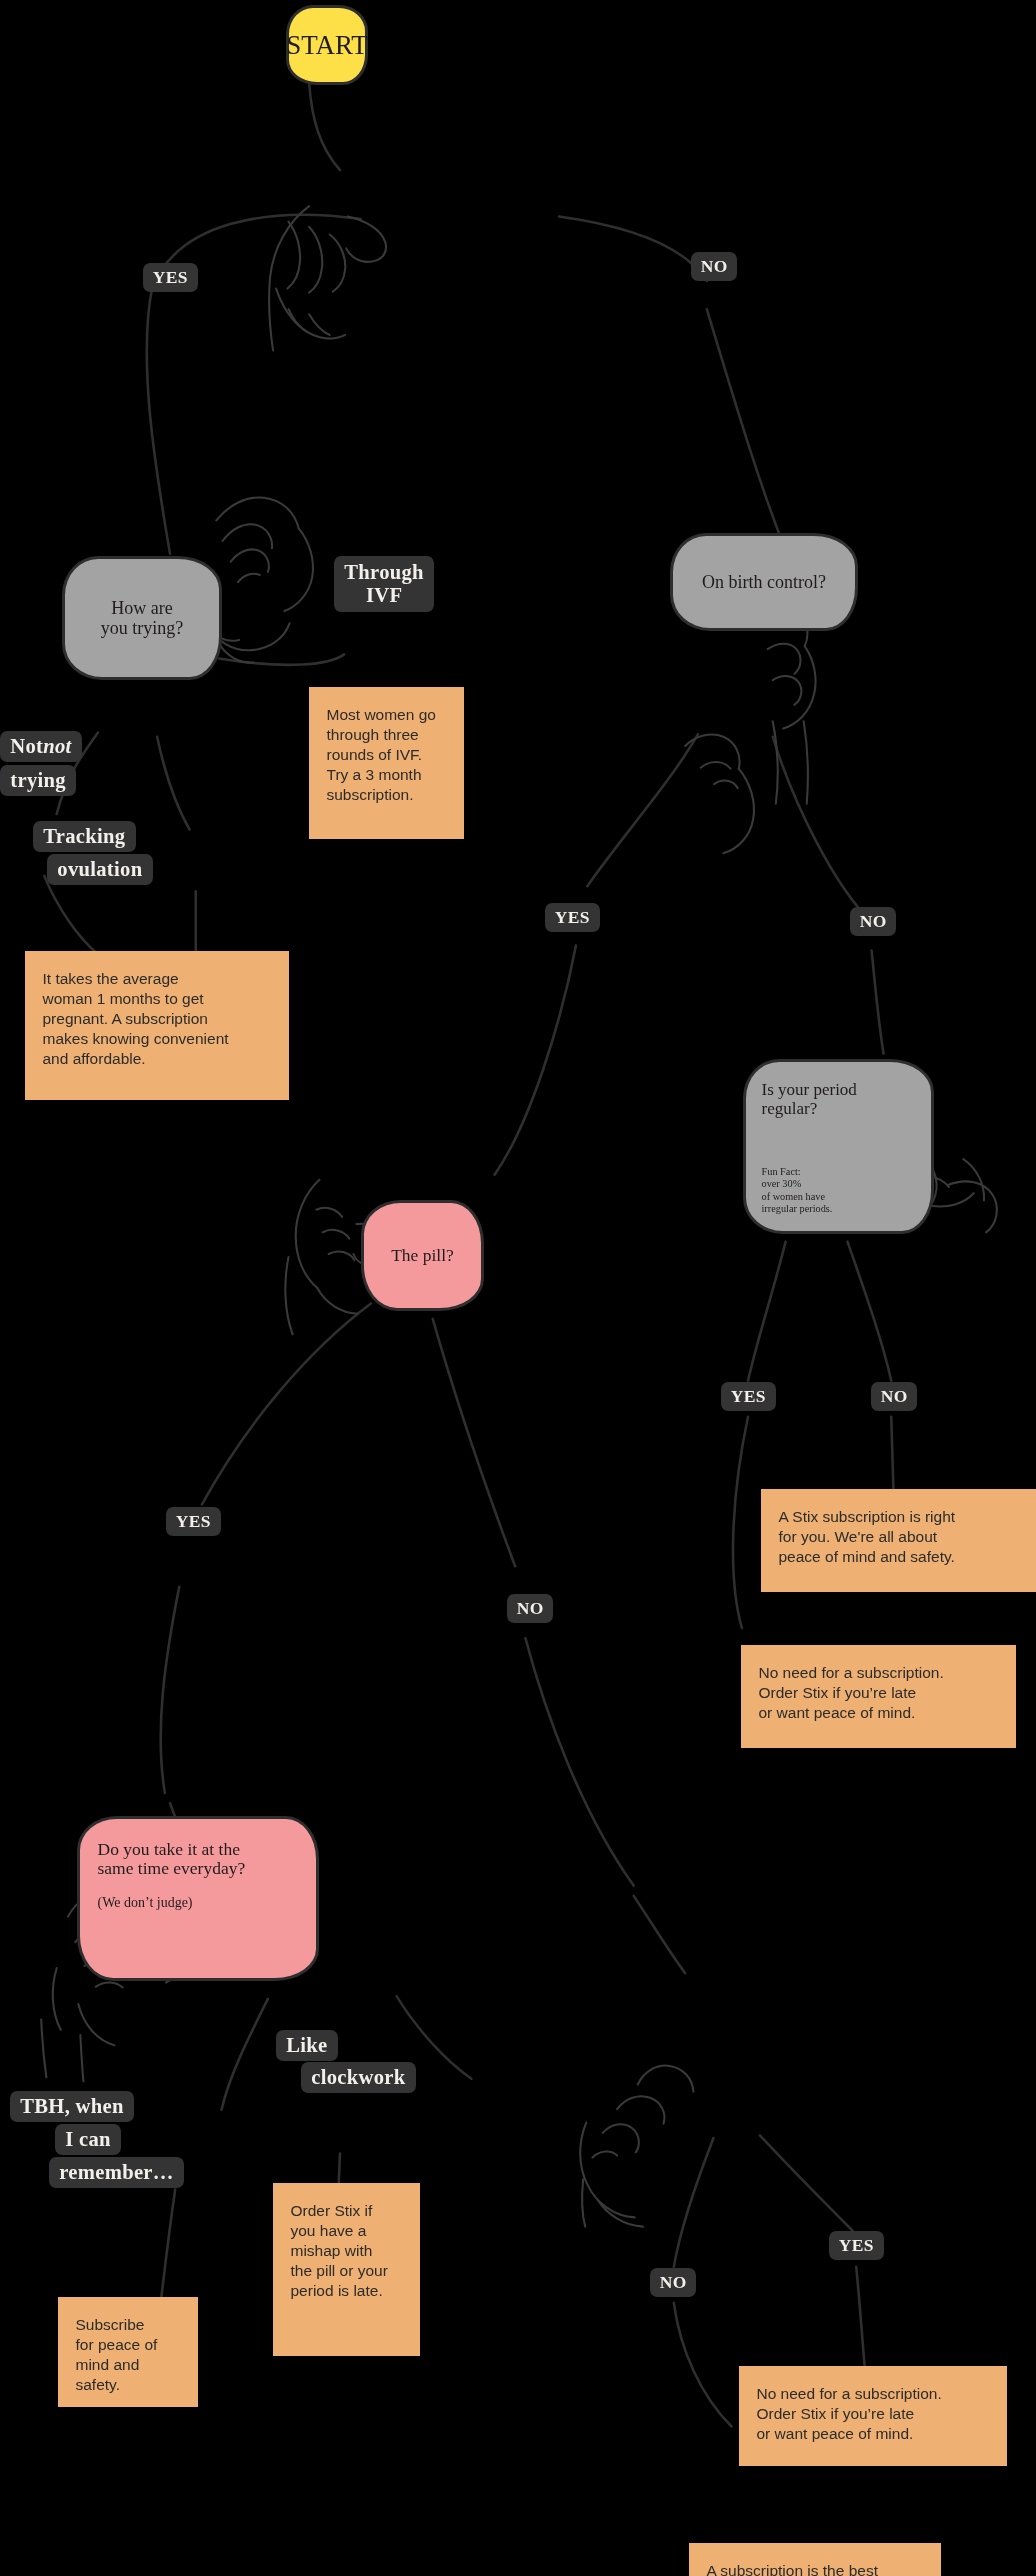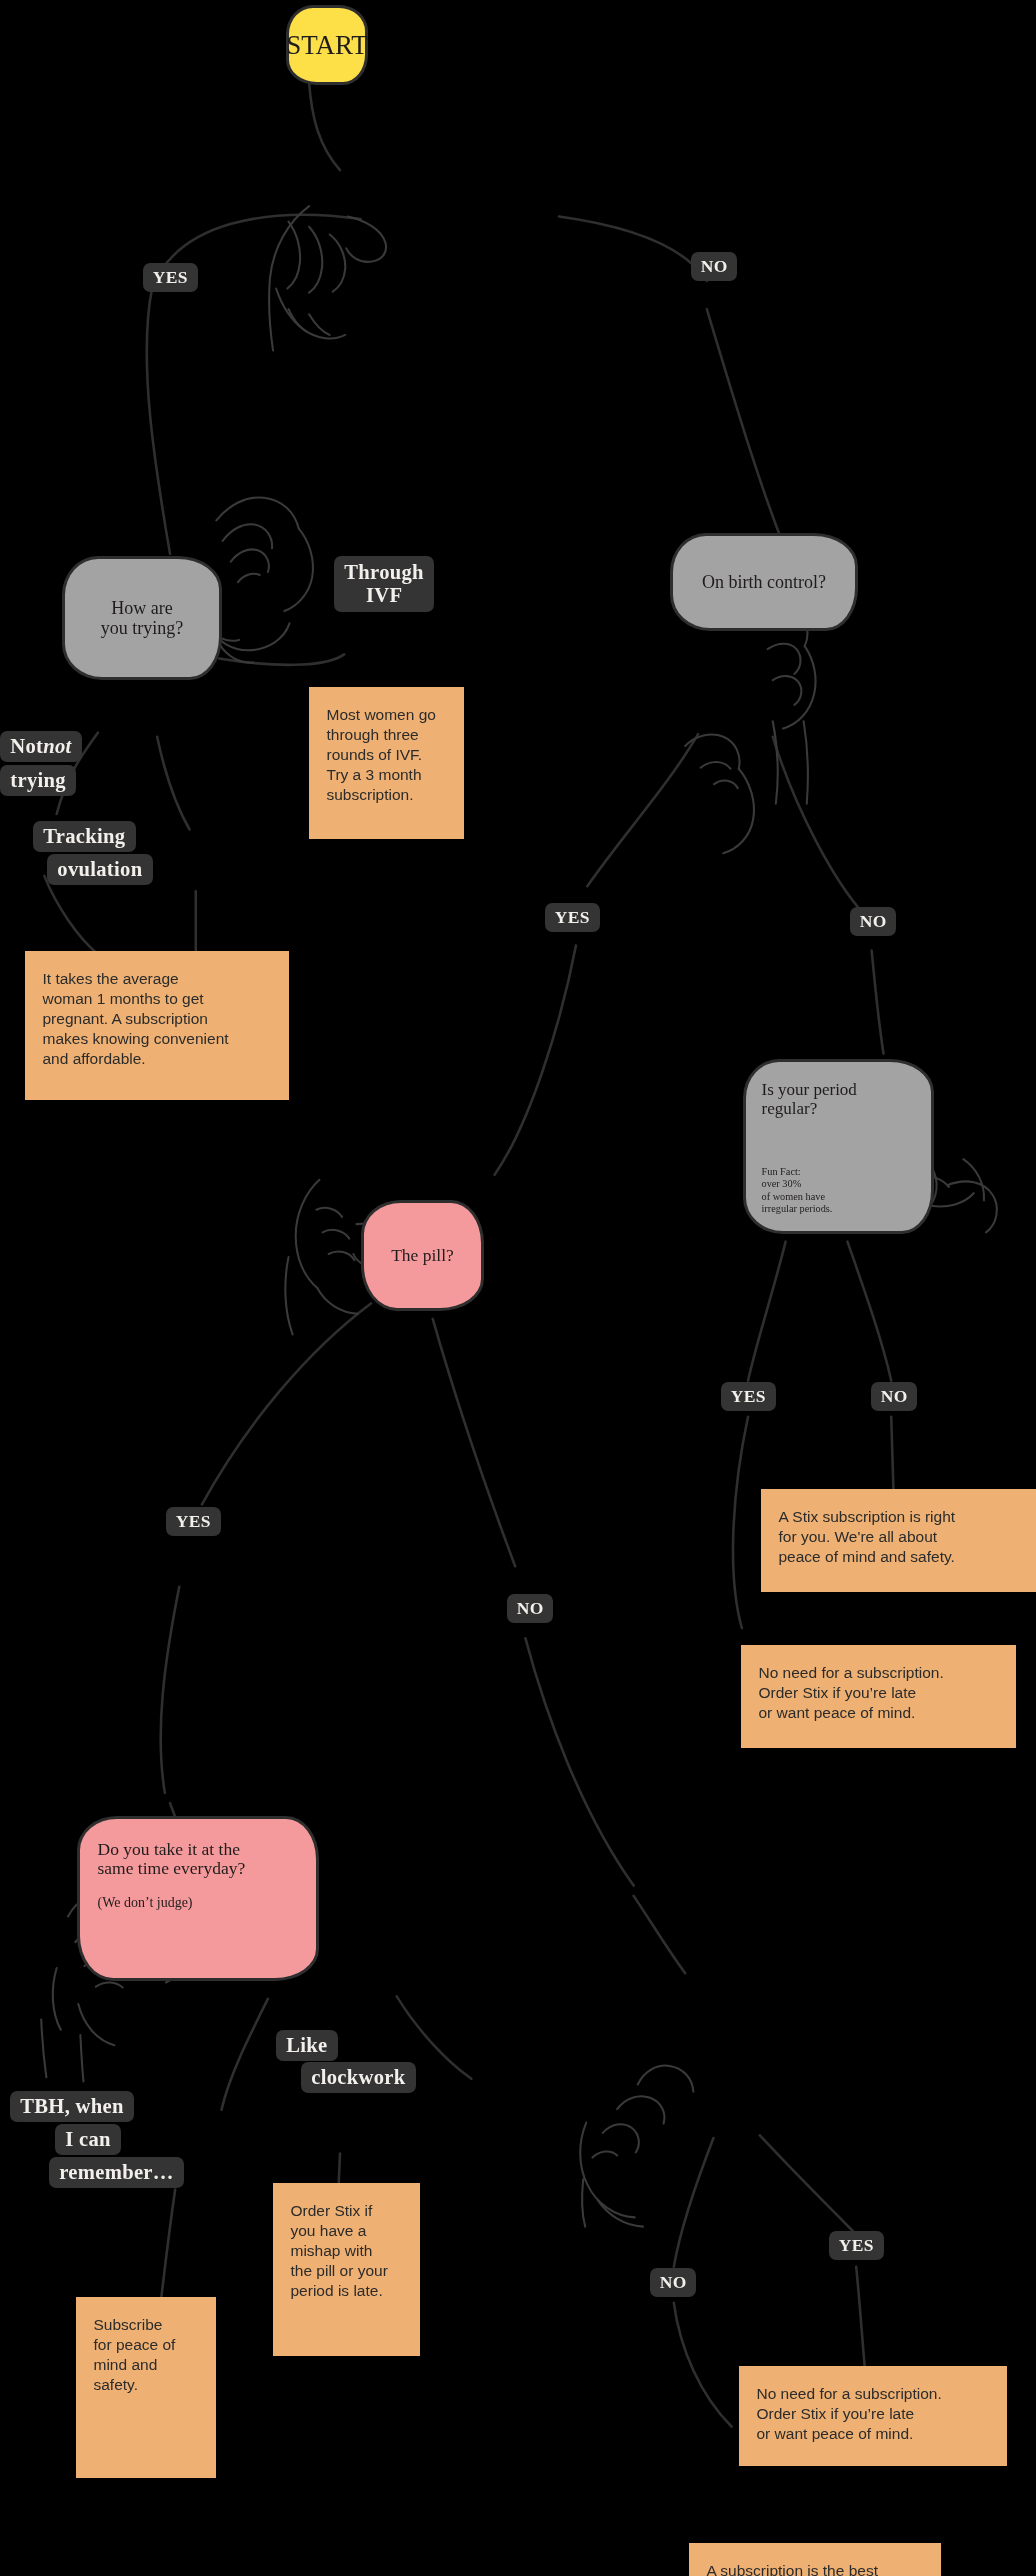--- a/index.html
+++ b/index.html
@@ -325,21 +325,21 @@
 and affordable.</div>
 
   <div class="card" style="left:761px; top:1489px; width:275px; height:103px;">A Stix subscription is right
 for you. We're all about
 peace of mind and safety.</div>
 
   <div class="card" style="left:741px; top:1645px; width:275px; height:103px;">No need for a subscription.
 Order Stix if you’re late
 or want peace of mind.</div>
 
-  <div class="card" style="left:76px; top:2297px; width:140px; height:181px;">Subscribe
+  <div class="card" style="left:58px; top:2297px; width:140px; height:110px;">Subscribe
 for peace of
 mind and
 safety.</div>
 
   <div class="card" style="left:273px; top:2183px; width:147px; height:173px;">Order Stix if
 you have a
 mishap with
 the pill or your
 period is late.</div>
 

